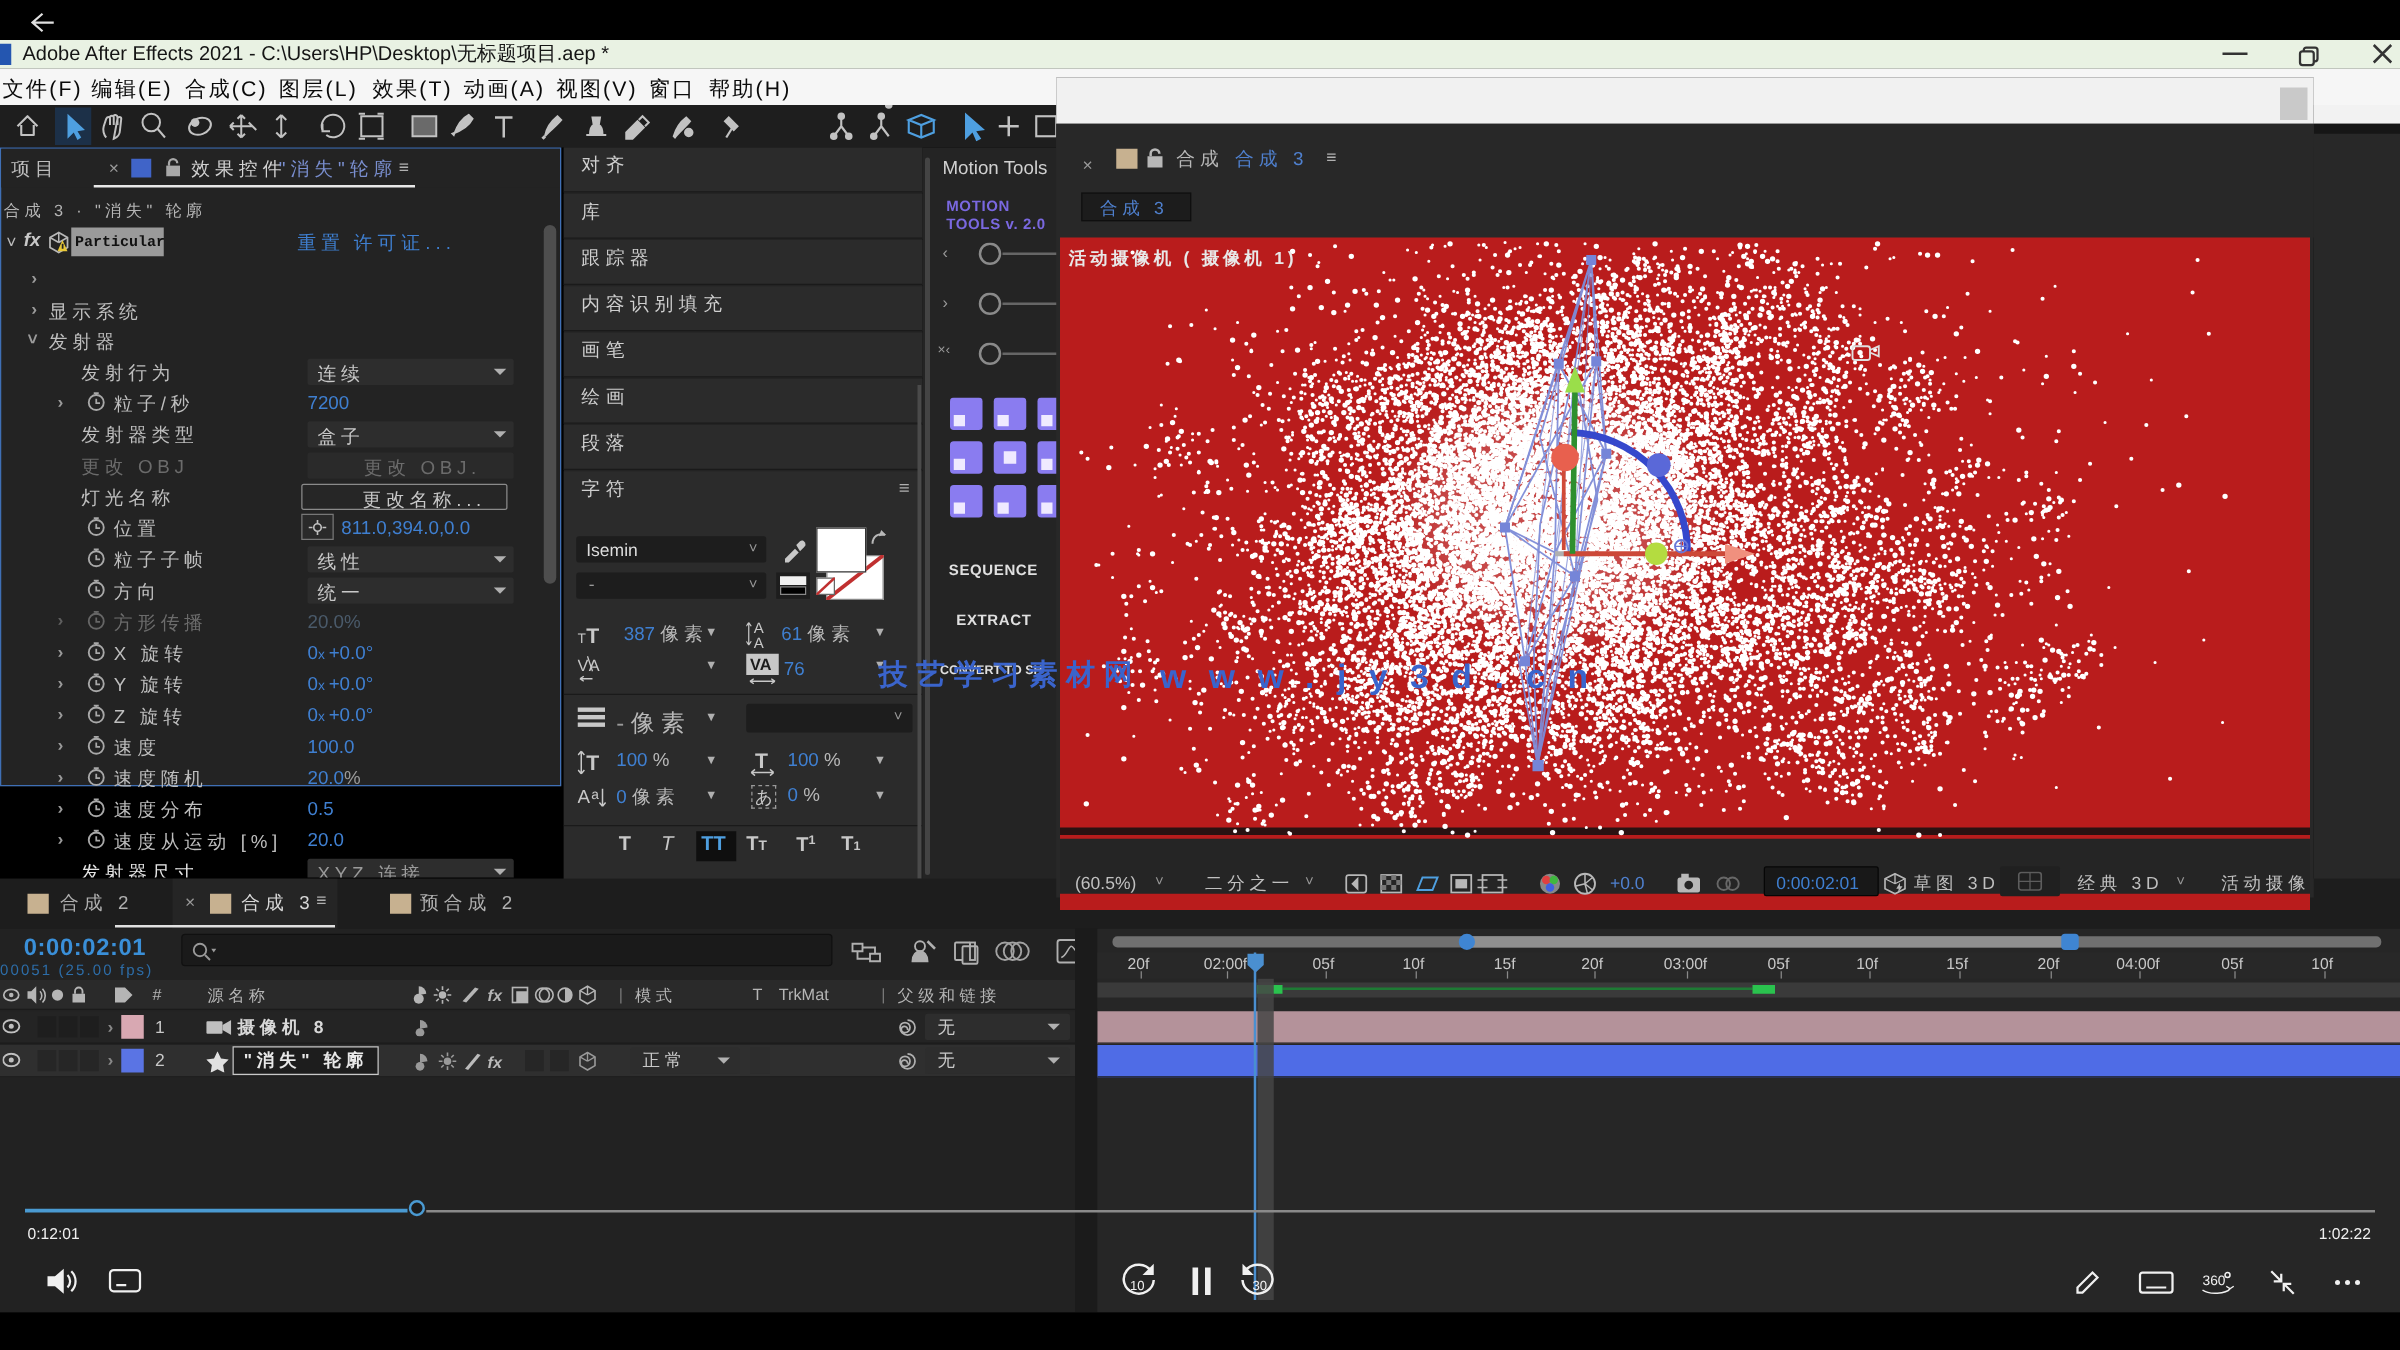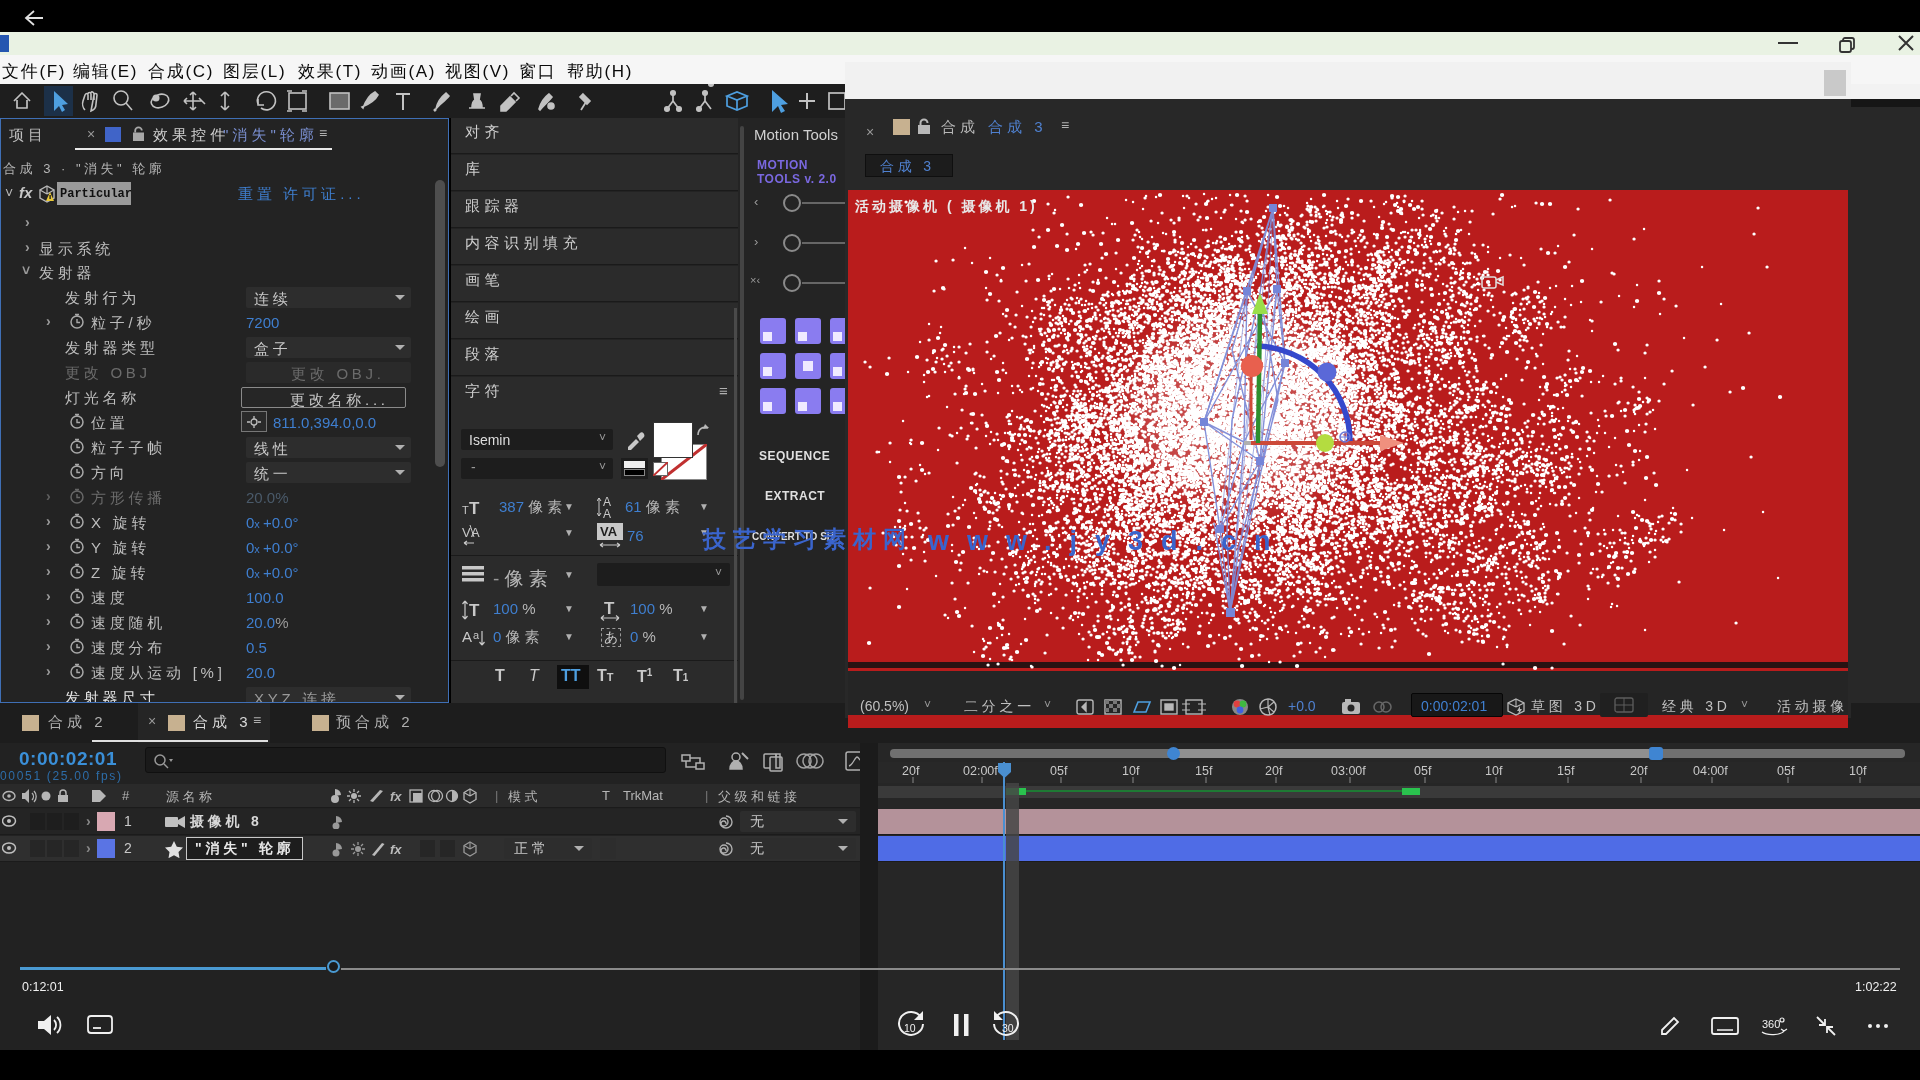--- a/index.html
+++ b/index.html
@@ -5,21 +5,21 @@
 html,body{width:1920px;height:1080px;overflow:hidden;background:#000;font-family:"Liberation Sans",sans-serif}
 .abs{position:absolute;white-space:nowrap}
 .cjk{letter-spacing:.27em}
 #stage{position:absolute;left:0;top:0;width:1920px;height:1080px;background:#000}
 
 #titlebar{left:0;top:32px;width:1920px;height:23px;background:#e9f2e3;color:#111;font-size:16px}
 #menubar{left:0;top:55px;width:1920px;height:29px;background:#f6f6f6;color:#0a0a0a;font-size:17px}
 #toolbar{left:0;top:84px;width:1920px;height:34px;background:#1e1e1e}
 .menuitem{position:absolute;top:5px;letter-spacing:.1em}
 
-#leftpanel{left:0;top:118px;width:449px;height:585px;background:#232323;border:1px solid #3f6fb5;color:#c3c3c3;font-size:15px}
+#leftpanel{left:0;top:118px;width:449px;height:511px;background:#232323;border:1px solid #3f6fb5;color:#c3c3c3;font-size:15px}
 .row{position:absolute;left:0;width:425px;height:25px}
 .lbl{position:absolute;top:4px;color:#bebebe;letter-spacing:.25em;white-space:nowrap}
 .val{position:absolute;top:4px;color:#3f7fd0;white-space:nowrap}
 .dd{position:absolute;background:#2d2d2d;height:21px;top:2px;border-radius:2px;color:#c8c8c8}
 .dd .tx{position:absolute;left:8px;top:3px;letter-spacing:.25em;white-space:nowrap}
 .caret{position:absolute;right:6px;top:8px;width:0;height:0;border-left:5px solid transparent;border-right:5px solid transparent;border-top:5px solid #b0b0b0}
 .tw{position:absolute;top:3px;color:#9a9a9a;font-size:14px;font-weight:bold}
 .twd{position:absolute;top:3px;color:#9a9a9a;font-size:14px;font-weight:bold}
 
 #midpanel{left:451px;top:118px;width:287px;height:588px;background:#232323;color:#cfcfcf}
@@ -48,20 +48,21 @@
 <div id="stage">
 
 <div class="abs" style="left:12px;top:3px;width:40px;height:28px">
 <svg width="40" height="28" viewBox="0 0 40 28">
         <path d="M22 8 L14 15 L22 22 M14 15 L31 15" stroke="#e0e0e0" stroke-width="1.8" fill="none"></path>
       </svg>
 </div>
 
 <div id="titlebar" class="abs">
 <div class="abs" style="left:0;top:3px;width:9px;height:17px;background:#2456b0"></div>
+<div class="abs" style="left:18px;top:1px;font-size:16px;color:#151515">Adobe After Effects 2021 - C:\Users\HP\Desktop\<span>无标题项目</span>.aep *</div>
 <svg class="abs" style="left:1770px;top:0" width="150" height="23" viewBox="0 0 150 23">
         <path d="M8 11 H28" stroke="#333" stroke-width="2"></path>
         <rect x="73" y="6" width="11" height="11" fill="none" stroke="#333" stroke-width="1.8" rx="2"></rect>
         <rect x="70" y="9" width="11" height="11" fill="#e9f2e3" stroke="#333" stroke-width="1.8" rx="2"></rect>
         <path d="M129 4 L143 18 M143 4 L129 18" stroke="#333" stroke-width="2"></path>
       </svg>
 </div>
 
 <div id="menubar" class="abs">
 <span class="menuitem" style="left:2px">文件(F)</span>

